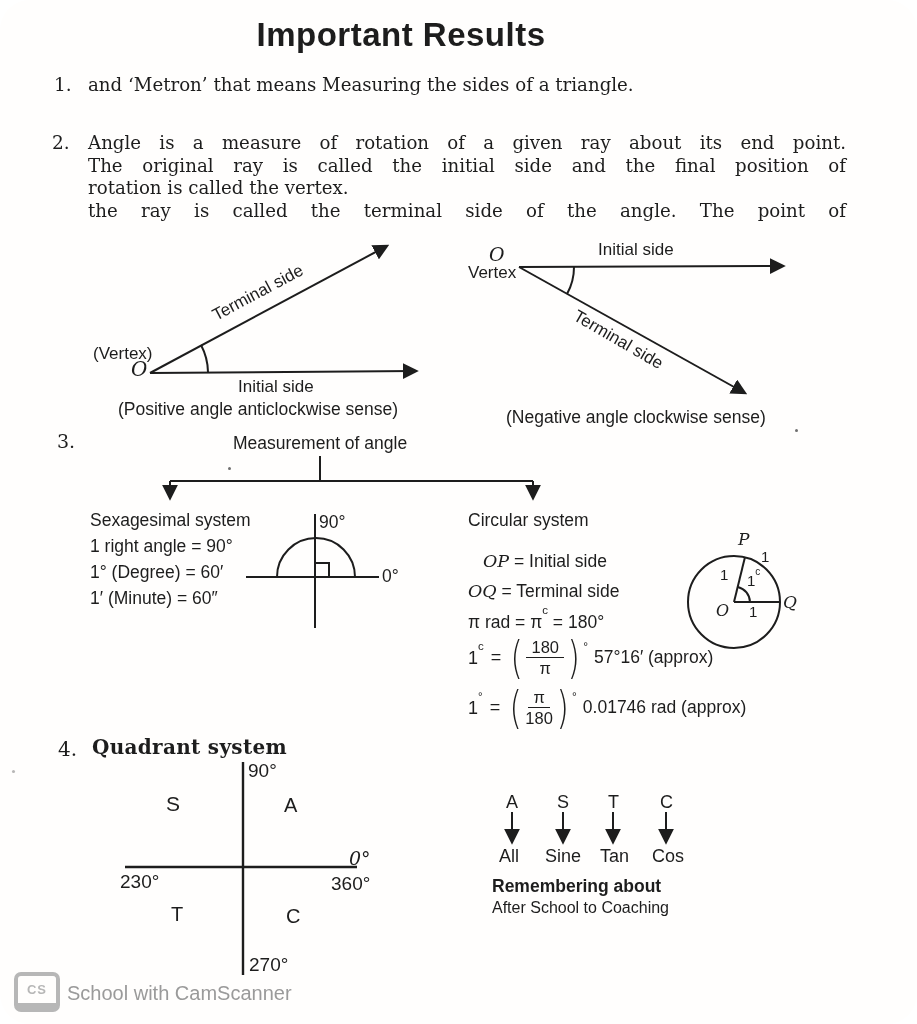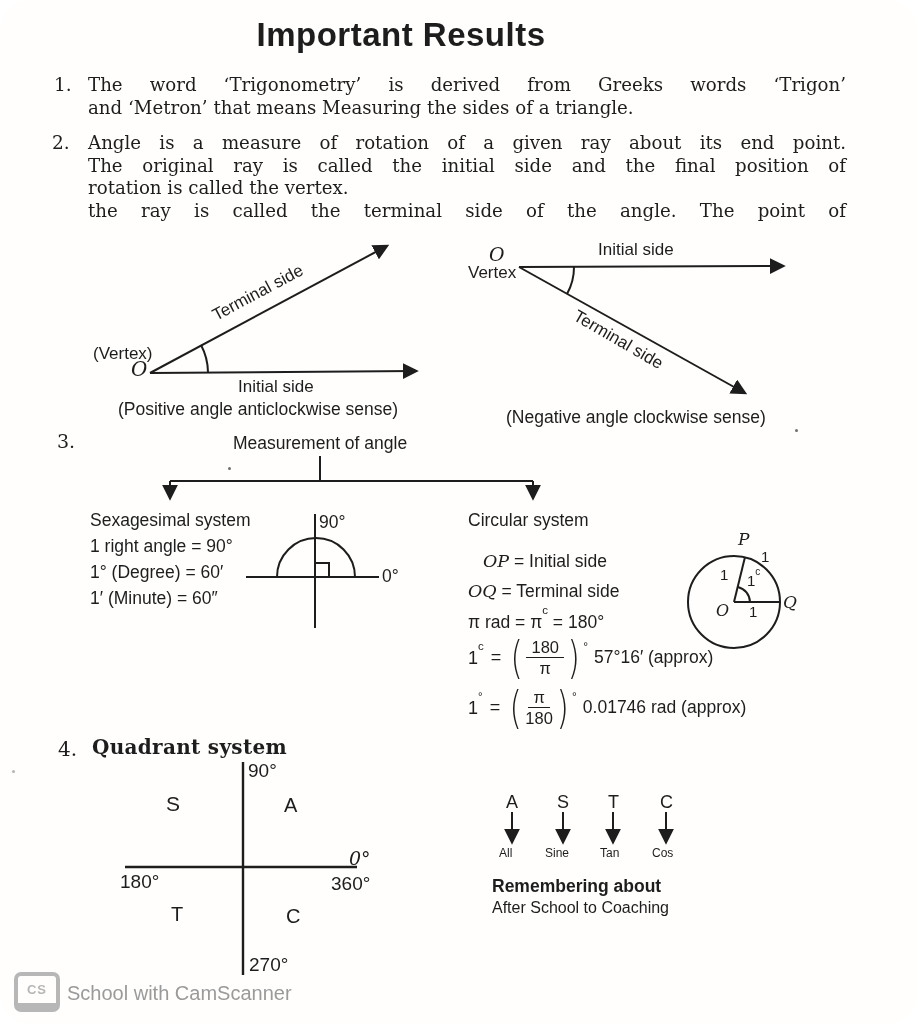--- a/index.html
+++ b/index.html
@@ -21,21 +21,21 @@
   .flhs sup,.fsup{font-size:11.5px;position:relative;top:-7px;}
   .feq{margin:0 7px;}
   .paren{font-family:"DejaVu Sans",sans-serif;font-size:44px;font-weight:200;line-height:.8;transform:scaleX(.72);}
   .frac{display:inline-flex;flex-direction:column;align-items:center;font-size:16.5px;line-height:1.12;margin:0 1px;}
   .frac .num{padding:0 5px 1px;border-bottom:1.7px solid #1d1d1d;}
   .frac .den{padding-top:1px;}
   .psup{font-size:12px;align-self:flex-start;margin:2px 6px 0 1px;}
   .frhs{font-size:17.5px;}
   .qlbl{font-size:19px;white-space:nowrap;}
   .astc-letter{font-size:18px;}
-  .astc-word{font-size:12px;}
+  .astc-word{font-size:18px;}
   .astc-title{font-size:17.5px;font-weight:bold;white-space:nowrap;}
   .astc-sub{font-size:16px;white-space:nowrap;}
   .speck{position:absolute;width:3px;height:3px;border-radius:50%;background:#6f6f6f;}
   .cs-badge{position:absolute;left:14px;top:972px;width:46px;}
   .cs-top{box-sizing:border-box;height:31px;border:4px solid #b7b7b7;border-bottom:none;border-radius:7px 7px 0 0;
           color:#b7b7b7;font-weight:bold;font-size:13px;display:flex;align-items:center;justify-content:center;letter-spacing:1px;}
   .cs-bar{height:9px;background:#b7b7b7;border-radius:0 0 7px 7px;}
   .footer-text{font-size:20px;color:#9a9a9a;white-space:nowrap;}
 </style>
 </head>
@@ -95,21 +95,20 @@
         <line x1="613" y1="812" x2="613" y2="840" marker-end="url(#ah)"></line>
         <line x1="666" y1="812" x2="666" y2="840" marker-end="url(#ah)"></line>
       </g>
     </g>
   </svg>
 
   <div class="abs title" style="left:0;top:16px;width:802px;">Important Results</div>
 
   <div class="abs itemnum" style="left:54px;top:74px;">1.</div>
   <div class="abs" style="left:88px;top:74px;width:758px;">
-    <div class="bl jl">The word ‘Trigonometry’ is derived from Greeks words ‘Trigon’</div>
     <div class="bl">and ‘Metron’ that means Measuring the sides of a triangle.</div>
   </div>
 
   <div class="abs itemnum" style="left:52px;top:132px;">2.</div>
   <div class="abs" style="left:88px;top:132px;width:758px;">
     <div class="bl jl">Angle is a measure of rotation of a given ray about its end point.</div>
     <div class="bl jl">The original ray is called the initial side and the final position of</div>
     <div class="bl">rotation is called the vertex.</div>
     <div class="bl jl">the ray is called the terminal side of the angle. The point of</div>
   </div>
@@ -183,21 +182,21 @@
   <div class="abs" style="left:749px;top:603px;font-size:15px;">1</div>
   <div class="abs ital" style="left:783px;top:592px;font-size:17px;">Q</div>
 
   <div class="abs serif" style="left:58px;top:737px;font-size:20px;">4.</div>
   <div class="abs serif" style="left:92px;top:735px;font-size:20px;font-weight:600;letter-spacing:.3px;">Quadrant system</div>
 
   <div class="abs qlbl" style="left:248px;top:760px;">90°</div>
   <div class="abs qlbl" style="left:166px;top:792px;font-size:21px;">S</div>
   <div class="abs qlbl" style="left:284px;top:794px;font-size:20px;">A</div>
   <div class="abs ital" style="left:349px;top:847px;font-size:19px;">0°</div>
-  <div class="abs qlbl" style="left:120px;top:871px;">180°</div>
+  <div class="abs qlbl" style="left:120px;top:871px;">230°</div>
   <div class="abs qlbl" style="left:331px;top:873px;">360°</div>
   <div class="abs qlbl" style="left:171px;top:903px;font-size:20px;">T</div>
   <div class="abs qlbl" style="left:286px;top:905px;font-size:20px;">C</div>
   <div class="abs qlbl" style="left:249px;top:954px;">270°</div>
 
   <div class="abs astc-letter" style="left:506px;top:792px;">A</div>
   <div class="abs astc-letter" style="left:557px;top:792px;">S</div>
   <div class="abs astc-letter" style="left:608px;top:792px;">T</div>
   <div class="abs astc-letter" style="left:660px;top:792px;">C</div>
   <div class="abs astc-word" style="left:499px;top:846px;">All</div>

